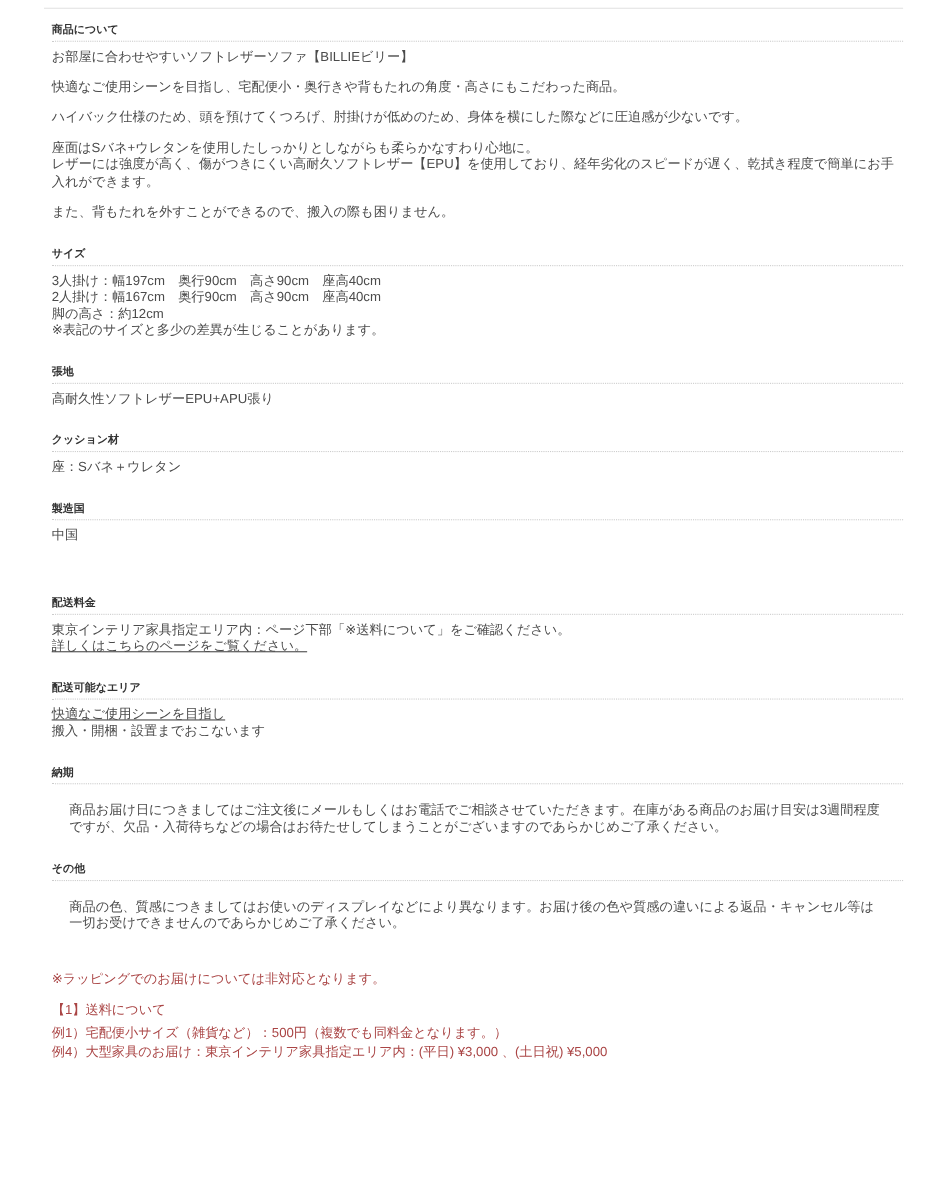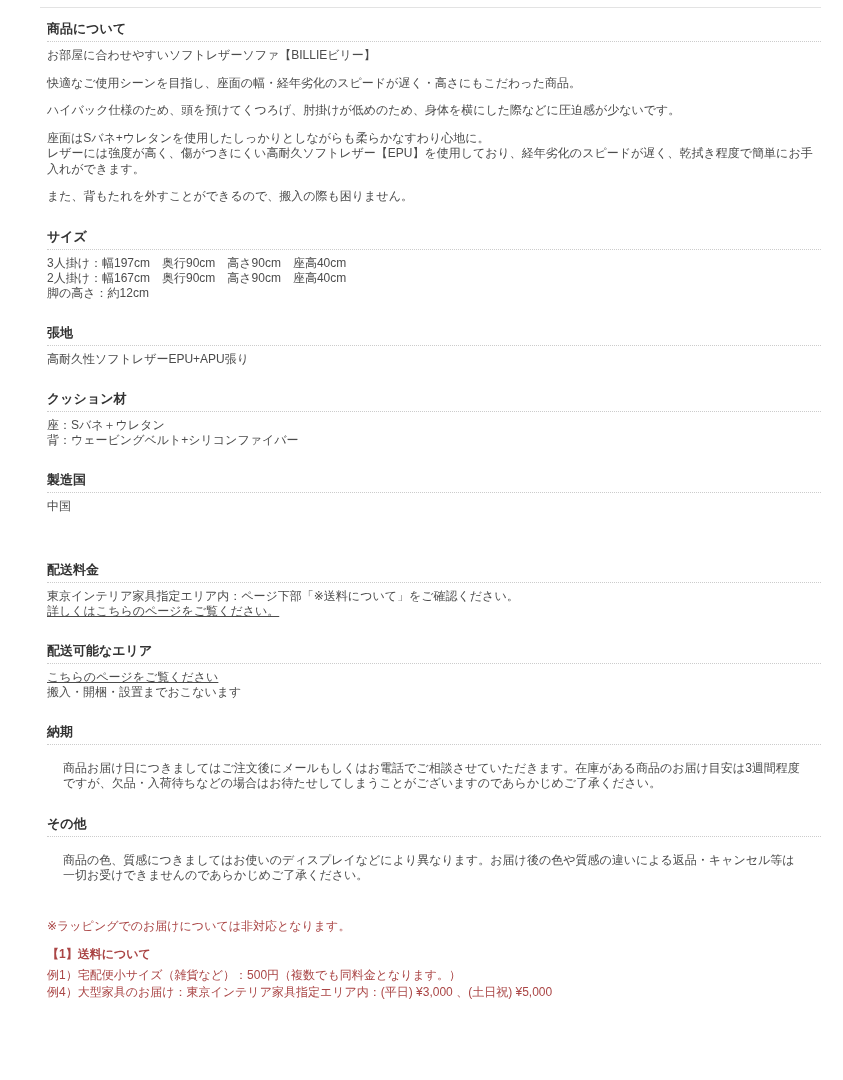--- a/index.html
+++ b/index.html
@@ -16,21 +16,21 @@
     padding: 0 22px 30px 47px;
     color: #4b4b4b;
     font-size: 12px;
   }
   .top-rule {
     border-top: 1px solid #e3e3e3;
     margin: 7px 0 0 -7px;
     height: 0;
   }
   h3.sec-head {
-    font-size: 13px;
+    font-size: 10px;
     font-weight: bold;
     color: #333333;
     margin: 23px 0 6px 0;
     padding-bottom: 3px;
     border-bottom: 1px dotted #cccccc;
   }
   h3.sec-head.first { margin-top: 12px; }
   h3.sec-head.gap-lg { margin-top: 47px; }
   .sec p {
     margin: 0 0 12px 0;
@@ -45,76 +45,76 @@
     color: #4b4b4b;
     text-decoration: underline;
     cursor: pointer;
   }
   .notice {
     margin-top: 34px;
     color: var(--red, #aa4545);
   }
   .notice p { margin: 0; line-height: 17.5px; }
   .n-bold { font-weight: normal; }
-  .n-h1 { margin-top: 11px !important; font-weight: bold; }
+  .n-h1 { margin-top: 11px !important; font-weight: normal; }
   .n-first-item { margin-top: 3px !important; }
 </style>
 </head>
 <body>
 
 <div class="page" style="color: rgb(75, 75, 75);">
   <div class="top-rule"></div>
 
   <div class="sec">
     <h3 class="sec-head first">商品について</h3>
     <p>お部屋に合わせやすいソフトレザーソファ【BILLIEビリー】</p>
-    <p>快適なご使用シーンを目指し、座面の幅・経年劣化のスピードが遅く・高さにもこだわった商品。</p>
+    <p>快適なご使用シーンを目指し、宅配便小・奥行きや背もたれの角度・高さにもこだわった商品。</p>
     <p>ハイバック仕様のため、頭を預けてくつろげ、肘掛けが低めのため、身体を横にした際などに圧迫感が少ないです。</p>
     <p>
       <span class="line">座面はSバネ+ウレタンを使用したしっかりとしながらも柔らかなすわり心地に。</span><br>
       <span class="line">レザーには強度が高く、傷がつきにくい高耐久ソフトレザー【EPU】を使用しており、経年劣化のスピードが遅く、乾拭き程度で簡単にお手入れができます。</span>
     </p>
     <p>また、背もたれを外すことができるので、搬入の際も困りません。</p>
   </div>
 
   <div class="sec">
     <h3 class="sec-head">サイズ</h3>
     <div class="line">3人掛け：幅197cm　奥行90cm　高さ90cm　座高40cm</div>
     <div class="line">2人掛け：幅167cm　奥行90cm　高さ90cm　座高40cm</div>
     <div class="line">脚の高さ：約12cm</div>
+    <div class="line">※表記のサイズと多少の差異が生じることがあります。</div>
   </div>
 
   <div class="sec">
     <h3 class="sec-head">張地</h3>
     <div class="line">高耐久性ソフトレザーEPU+APU張り</div>
   </div>
 
   <div class="sec">
     <h3 class="sec-head">クッション材</h3>
     <div class="line">座：Sバネ＋ウレタン</div>
-    <div class="line">背：ウェービングベルト+シリコンファイバー</div>
   </div>
 
   <div class="sec">
     <h3 class="sec-head">製造国</h3>
     <div class="line">中国</div>
   </div>
 
   <div class="sec">
     <h3 class="sec-head gap-lg">配送料金</h3>
     <div class="line">東京インテリア家具指定エリア内：ページ下部「※送料について」をご確認ください。</div>
     <div class="line">
       <a class="glink">詳しくはこちらのページをご覧ください。</a>
     </div>
   </div>
 
   <div class="sec">
     <h3 class="sec-head">配送可能なエリア</h3>
     <div class="line">
-      <a class="glink">こちらのページをご覧ください</a>
+      <a class="glink">快適なご使用シーンを目指し</a>
     </div>
   </div>
 
   <div class="sec">
     <div class="line">搬入・開梱・設置までおこないます</div>
   </div>
 
   <div class="sec">
     <h3 class="sec-head">納期</h3>
     <p class="tight">商品お届け日につきましてはご注文後にメールもしくはお電話でご相談させていただきます。在庫がある商品のお届け目安は3週間程度ですが、欠品・入荷待ちなどの場合はお待たせしてしまうことがございますのであらかじめご了承ください。</p>

